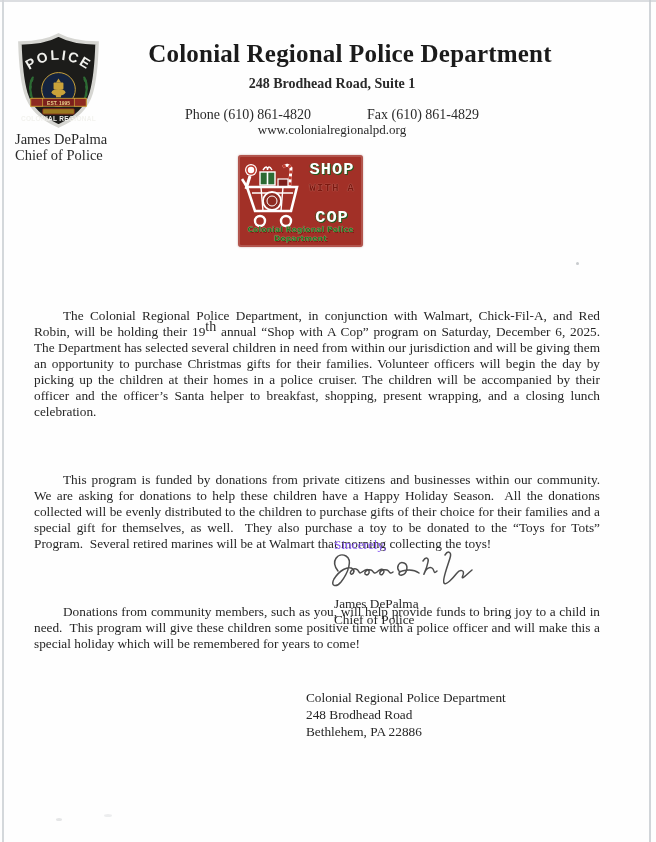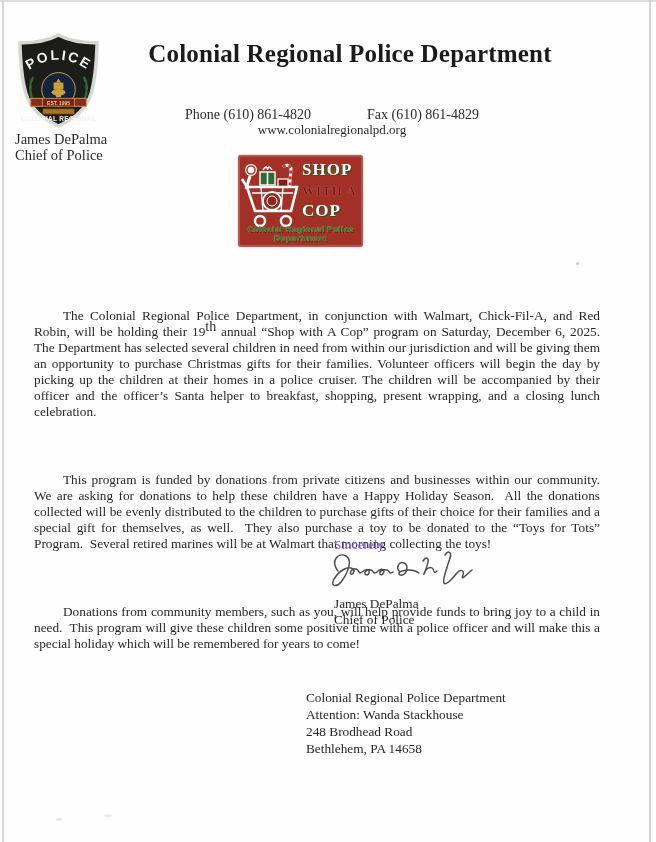--- a/index.html
+++ b/index.html
@@ -36,28 +36,28 @@
   .hdr-sub.s4 { top:122px; font-size:13px; }
   .fax-gap { display:inline-block; width:56px; }
 
   
   .swc {
     position:absolute; left:238px; top:155px; width:125px; height:92px;
     background:#a23027; border-radius:3px;
     box-shadow: inset 0 0 0 2px rgba(255,255,255,.18), 0 0 2px rgba(120,30,20,.4);
   }
   .swc-cart { position:absolute; left:3px; top:4px; }
-  .swc-text { position:absolute; left:64px; top:5px; width:60px; 
-              font-family:Liberation Serif, serif; }
+  .swc-text { position:absolute; left:64px; top:5px; width:60px; text-align:center;
+              font-family:Liberation Mono, monospace; }
   .swc-shop, .swc-cop {
     font-size:17px; font-weight:bold; color:#ffffff; letter-spacing:1px;
     text-shadow: 1px 1px 0 #1e5c1e, -1px 0 0 rgba(30,92,30,.5);
   }
-  .swc-with { font-size:13px; font-weight:bold; color:#7d1810; letter-spacing:1px;
-              margin:3px 0 2px 0; text-shadow:0 0 1px rgba(255,235,220,.65); }
+  .swc-with { font-size:11px; font-weight:bold; color:#7d1810; letter-spacing:1px;
+              margin:3px 0 14px 0; text-shadow:0 0 1px rgba(255,235,220,.65); }
   .swc-caption {
     position:absolute; left:0; bottom:4px; width:125px; text-align:center;
     font-family:"DejaVu Sans", sans-serif; font-size:7.5px; font-weight:bold;
     color:#1f7a1f; letter-spacing:.2px;
     text-shadow: 0 0 1px rgba(255,240,220,.9), 1px 1px 0 rgba(110,10,5,.8);
   }
 
   
   .body-text {
     position:absolute; left:34px; top:276px; width:566px;
@@ -134,20 +134,21 @@
       <text x="47" y="89" text-anchor="middle" font-family="Liberation Sans, sans-serif" font-size="6.6" font-weight="bold" fill="#f2f2ee" letter-spacing="0.3">COLONIAL REGIONAL</text>
     </svg>
   </div>
 
   <div class="official">
     <div>James DePalma</div>
     <div>Chief of Police</div>
   </div>
 
   <div class="hdr-title">Colonial Regional Police Department</div>
+  <div class="hdr-sub s1">248 Brodhead Road, Suite 1</div>
   <div class="hdr-sub s3">
     <span>Phone (610) 861-4820</span><span class="fax-gap"></span><span>Fax (610) 861-4829</span>
   </div>
   <div class="hdr-sub s4">www.colonialregionalpd.org</div>
 
   <div class="swc">
     <svg class="swc-cart" width="62" height="72" viewBox="0 0 62 72">
 
       <circle cx="10" cy="11" r="6" fill="#ffffff"></circle>
       <circle cx="10" cy="11" r="4" fill="none" stroke="#c0392b" stroke-width="1.6"></circle>
@@ -193,18 +194,17 @@
     <path d="M12 22 C4 12 12 3 20 7 C27 11 22 24 15 33 C10 39 4 37 8 30 C13 22 22 16 27 20 C29 22 27 26 25 25 C23 24 26 19 30 20 C34 21 32 26 36 23 C39 21 42 19 43 22 C44 25 41 27 39 25 C38 23 41 20 45 21 C48 22 47 26 51 23 C54 20 57 19 58 22 C58 25 55 27 54 25 C53 22 57 20 61 21 C64 22 63 26 67 23" fill="none" stroke="#4d4d4d" stroke-width="1.5" stroke-linecap="round"></path>
     <path d="M73 22 C70 18 73 12 78 14 C83 16 81 25 76 26 C72 27 72 23 76 22 C83 20 89 21 93 24" fill="none" stroke="#4d4d4d" stroke-width="1.5" stroke-linecap="round"></path>
     <path d="M97 12 C100 7 103 9 102 13 C101 19 97 27 98 25 C99 21 103 17 106 19 C109 21 107 26 111 22" fill="none" stroke="#4d4d4d" stroke-width="1.5" stroke-linecap="round"></path>
     <path d="M119 6 C122 1 126 3 124 9 C121 19 116 31 118 34 C120 37 127 29 131 24 C134 20 139 21 137 26 C134 33 141 25 146 21" fill="none" stroke="#4d4d4d" stroke-width="1.5" stroke-linecap="round"></path>
   </svg>
   <div class="sig-name">James DePalma</div>
   <div class="sig-title">Chief of Police</div>
 
   <div class="recipient">
     <div>Colonial Regional Police Department</div>
-    <div>Attention: Wanda Stackhouse</div>
     <div>248 Brodhead Road</div>
-    <div>Bethlehem, PA 14658</div>
+    <div>Bethlehem, PA 22886</div>
   </div>
 
 </div>
 
 </body></html>

